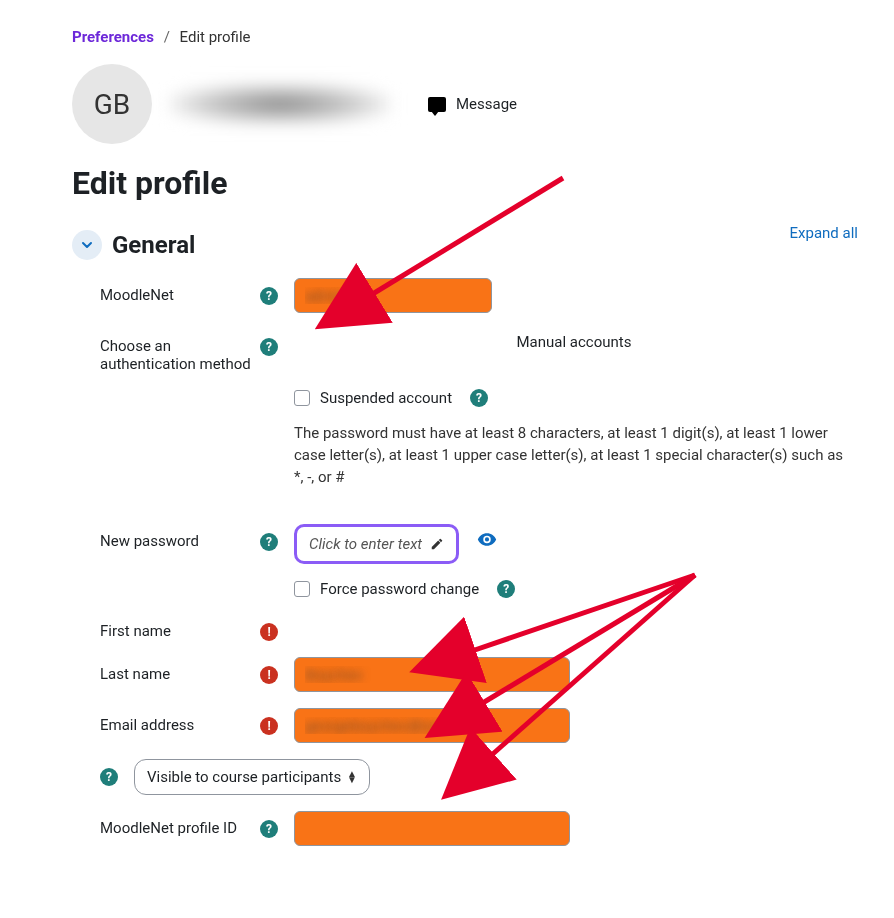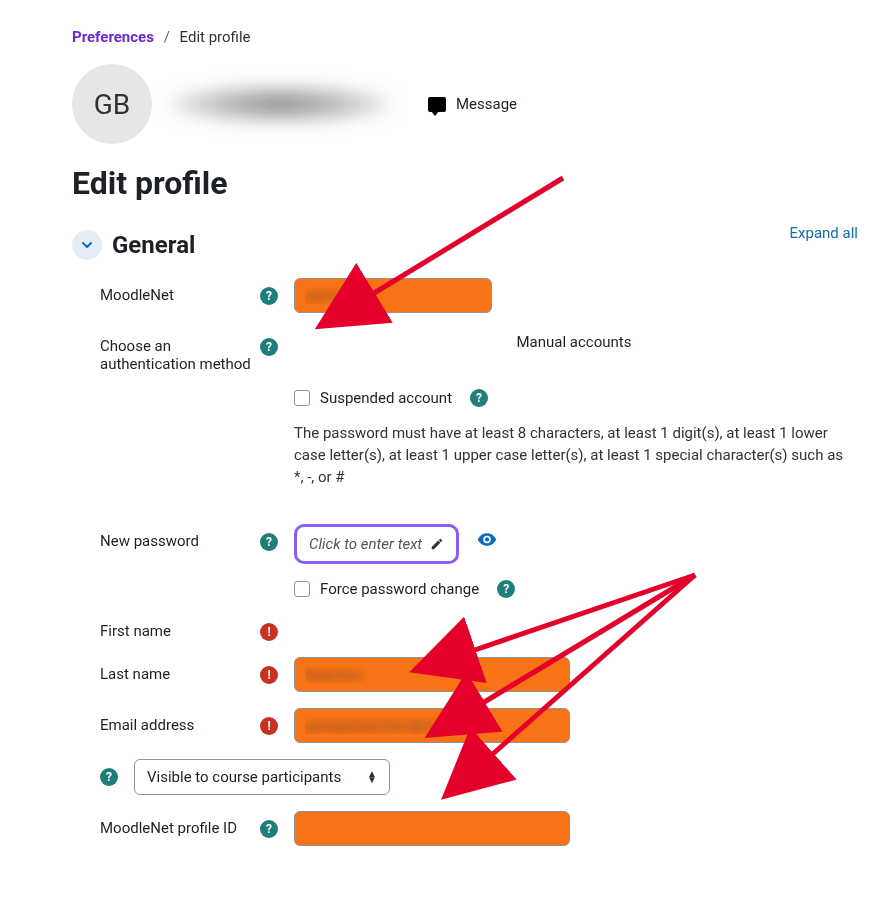--- a/index.html
+++ b/index.html
@@ -173,26 +173,26 @@
       gap: 8px;
     }
     .eye-icon {
       color: #0f6cbf;
       margin-left: 14px;
       cursor: pointer;
     }
 
     .select-box {
       border: 1px solid #8f959e;
-      border-radius: 6px;
+      border-radius: 12px;
       padding: 8px 12px;
       display: inline-flex;
       align-items: center;
       justify-content: space-between;
-      width: 256px;
+      width: 236px;
       font-size: 15px;
       cursor: pointer;
     }
     .caret-stack {
       display: flex; flex-direction: column; gap: 0; line-height: 6px; font-size: 10px; color: #333;
     }
 
     svg.arrows {
       position: absolute;
       top: 0; left: 0;

